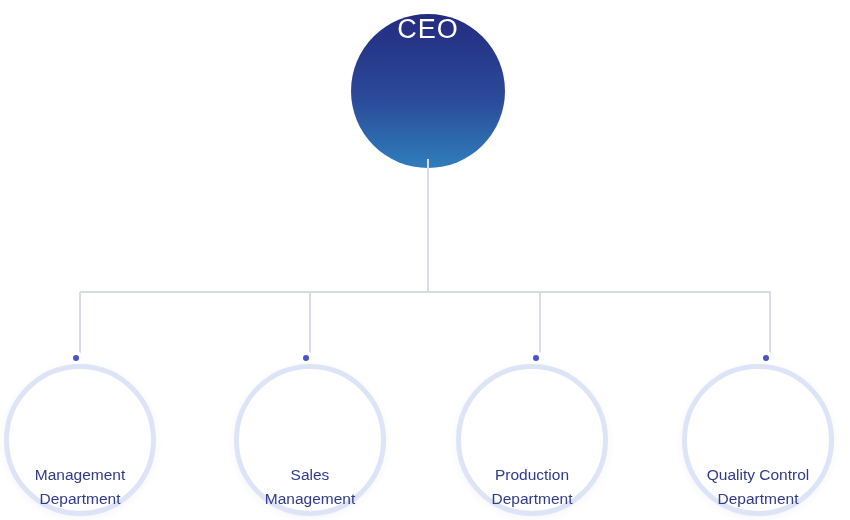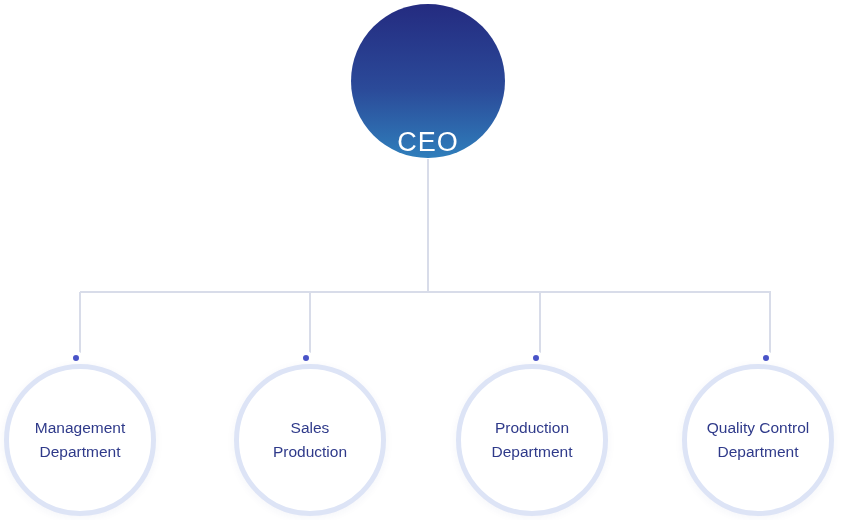--- a/index.html
+++ b/index.html
@@ -22,25 +22,25 @@
     overflow:hidden;
   }
   .canvas{
     position:relative;
     width:850px;
     height:520px;
   }
   
   .root-node{
     position:absolute;
-    left:351px; top:4px;
+    left:351px; top:14px;
     width:154px; height:154px;
     border-radius:50%;
     background:linear-gradient(180deg, var(--root-grad-top) 0%, #2b4a99 55%, var(--root-grad-bottom) 100%);
-    display:flex; align-items:flex-end; justify-content:center;
+    display:flex; align-items:flex-start; justify-content:center;
   }
   .root-label{
     color:var(--root-text);
     font-size:27px;
     letter-spacing:1px;
     font-weight:400;
   }
   
   .line{ position:absolute; background:var(--connector); }
   .line-trunk{ left:427px; top:159px; width:2px; height:133px; }
@@ -65,21 +65,21 @@
   .dot.d3{ left:759px; }
   
   .dept-node{
     position:absolute;
     top:364px;
     width:152px; height:152px;
     border-radius:50%;
     background:var(--node-fill);
     border:5px solid var(--node-border);
     box-shadow:0 2px 8px rgba(45,65,130,0.05);
-    display:flex; align-items:center; justify-content:center;
+    display:flex; align-items:flex-end; justify-content:center;
     text-align:center;
   }
   .dept-node.d0{ left:4px; }
   .dept-node.d1{ left:234px; }
   .dept-node.d2{ left:456px; }
   .dept-node.d3{ left:682px; }
   .dept-label{
     color:var(--node-text);
     font-size:15.5px;
     line-height:1.55;
@@ -107,21 +107,21 @@
   <div class="dot d1"></div>
   <div class="dot d2"></div>
   <div class="dot d3"></div>
 
   <div class="dept-node d0">
     <span class="dept-label">Management
 Department</span>
   </div>
   <div class="dept-node d1">
     <span class="dept-label">Sales
-Production</span>
+Management</span>
   </div>
   <div class="dept-node d2">
     <span class="dept-label">Production
 Department</span>
   </div>
   <div class="dept-node d3">
     <span class="dept-label">Quality Control
 Department</span>
   </div>
 

